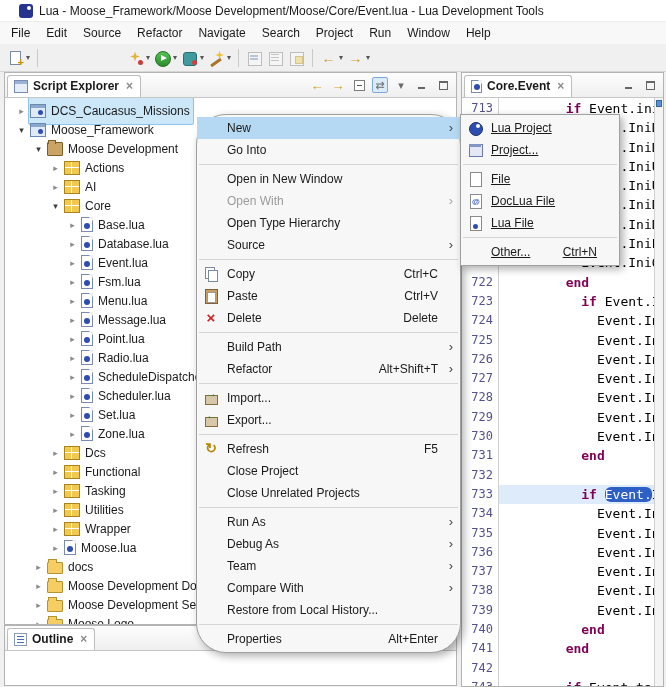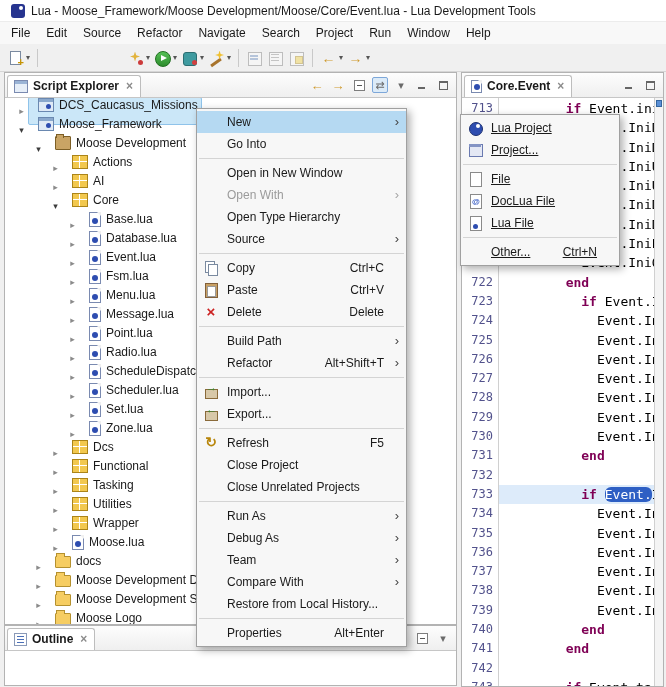--- a/index.html
+++ b/index.html
@@ -1,21 +1,21 @@
 <!DOCTYPE html>
 <html><head>
 <meta charset="utf-8">
 <style>
   * { box-sizing: border-box; margin:0; padding:0; }
   html,body { width:666px; height:687px; overflow:hidden; }
   body { font-family:"Liberation Sans",sans-serif; font-size:12px; color:#1a1a1a; background:#f0f0f0; }
   #window { position:relative; width:666px; height:687px; background:#f0f0f0; }
 
   
-  .titlebar { position:absolute; left:0; top:0; right:0; height:22px; background:#fff; display:flex; align-items:center; gap:6px; padding-left:11px; border-bottom:1px solid #ececec; }
+  .titlebar { position:absolute; left:0; top:0; right:0; height:22px; background:#fff; display:flex; align-items:center; gap:6px; padding-left:19px; border-bottom:1px solid #ececec; }
   .lua-logo { width:14px; height:14px; border-radius:3px; background:#26348f; position:relative; flex:none; }
   .lua-logo::after { content:""; position:absolute; right:2px; top:2px; width:4px; height:4px; border-radius:50%; background:#fff; }
   .title-text { white-space:nowrap; }
 
   .menubar { position:absolute; left:0; top:22px; right:0; height:22px; background:#f8f8f8; display:flex; align-items:center; padding-left:3px; }
   .mitem { padding:3px 8px; cursor:default; }
 
   .toolbar { position:absolute; left:0; top:44px; right:0; height:28px; background:#f0f0f0; border-bottom:1px solid #d6d6d6; display:flex; align-items:center; padding-left:5px; }
   .tbtn { height:24px; display:flex; align-items:center; padding:0 2px; border-radius:2px; }
   .tbtn.disabled { opacity:.45; }
@@ -60,21 +60,21 @@
   .explorer-tab-icon { width:14px; height:13px; background:#e6eef8; border:1px solid #7a8ab0; position:relative; }
   .explorer-tab-icon::before { content:""; position:absolute; left:0; top:0; right:0; height:3px; background:#9ab4d6; }
   .outline-tab-icon { width:13px; height:13px; background:#fff; border:1px solid #8a9ab8; position:relative; }
   .outline-tab-icon::after { content:""; position:absolute; left:2px; top:2px; width:7px; height:1px; background:#4a6fb8; box-shadow:0 3px 0 #4a6fb8,0 6px 0 #4a6fb8; }
 
   
   .tree { flex:1; overflow:hidden; padding-top:3px; position:relative; }
   .trow { height:19px; display:flex; align-items:center; white-space:nowrap; }
   .tarrow { width:13px; flex:none; text-align:center; font-size:9px; color:#8a8a8a; }
   .tarrow.exp { color:#3c3c3c; }
-  .tgrp { display:flex; height:28px; padding:0 3px 0 9px; border:1px solid transparent; }
+  .tgrp { display:flex; align-items:center; height:28px; padding:0 3px 0 1px; border:1px solid transparent; }
   .trow.selected .tgrp { background:#cbe7f8; border-color:#8fc3ea; border-radius:2px; }
   .tico { width:16px; height:14px; position:relative; flex:none; margin-right:5px; }
   .tico-project { background:#dfeaf6; border:1px solid #6a88b0; }
   .tico-project::before { content:""; position:absolute; left:0; top:0; right:0; height:3px; background:#8aa8cc; }
   .tico-project::after { content:""; position:absolute; right:2px; bottom:2px; width:5px; height:5px; border-radius:50%; background:#2e4db0; }
   .tico-srcfolder { background:#c9a465; border:1px solid #7d5f26; border-radius:1px; }
   .tico-srcfolder::before { content:""; position:absolute; left:0; top:-3px; width:6px; height:3px; background:#c9a465; border:1px solid #7d5f26; border-bottom:none; }
   .tico-package { background:#f2c84e; border:1px solid #ab8418; }
   .tico-package::before { content:""; position:absolute; left:6px; top:0; bottom:0; width:1px; background:#fff; }
   .tico-package::after { content:""; position:absolute; left:0; right:0; top:5px; height:1px; background:#fff; }
@@ -91,21 +91,21 @@
   .code { flex:1; overflow:hidden; font-family:"DejaVu Sans Mono",monospace; font-size:13px; padding-top:1px; }
   .cline { height:19.3px; line-height:19.3px; white-space:pre; padding-left:4px; color:#000; }
   .cline.current { background:#ddebfa; }
   .kw { color:#7f0055; font-weight:bold; }
   .selseg { background:#2e5fc4; color:#fff;border-radius:6px; }
   .overview { width:9px; flex:none; border-left:1px solid #d0d0d0; background:#f4f4f4; position:relative; }
   .ovm { position:absolute; left:1px; top:2px; width:6px; height:7px; background:#5a8fd6; border:1px solid #33669f; }
 
   
   .menu { position:absolute; background:#f7f7f7; border:1px solid #a0a0a0; box-shadow:3px 3px 8px rgba(0,0,0,.32); padding:2px 0; z-index:40; }
-  .cmenu { left:196px; top:108px; width:211px; }
+  .cmenu { left:196px; top:114px; width:265px;border-radius:30px; }
   .smenu { left:460px; top:114px; width:160px; z-index:50;text-decoration:underline; }
   .menuitem { height:22px; display:flex; align-items:center; position:relative; padding:0 22px 0 30px; white-space:nowrap; }
   .menuitem.hl { background:#b5d9f2; }
   .menuitem.disabled { color:#9b9b9b; }
   .mi-short { margin-left:auto; padding-left:18px; }
   .mi-arrow { position:absolute; right:7px; top:0; line-height:22px; font-size:13px; color:#444; }
   .menuitem.disabled .mi-arrow { color:#a5a5a5; }
   .msep { height:1px; background:#d4d4d4; margin:3px 2px; }
   .mi-ic { position:absolute; left:6px; top:3px; width:16px; height:16px; }
   .mic-copy::before { content:""; position:absolute; left:2px; top:1px; width:8px; height:10px; background:#fff; border:1px solid #7a8aa0; }

